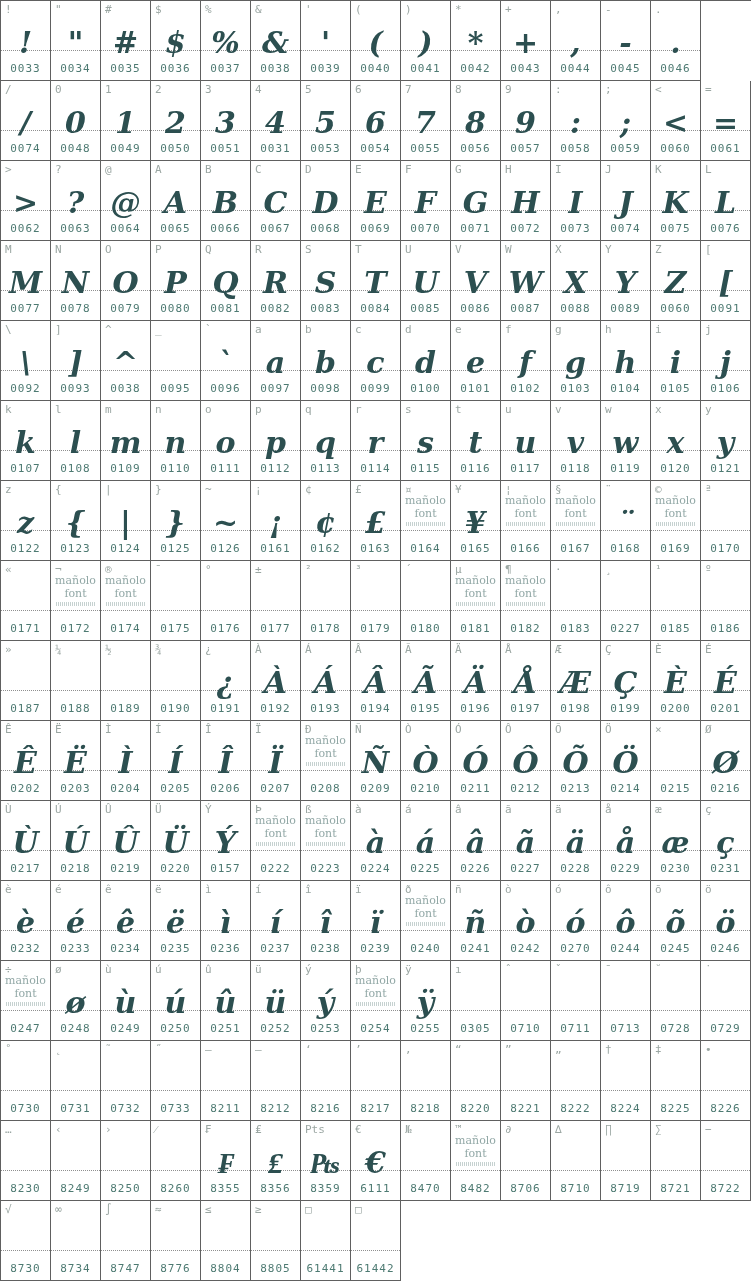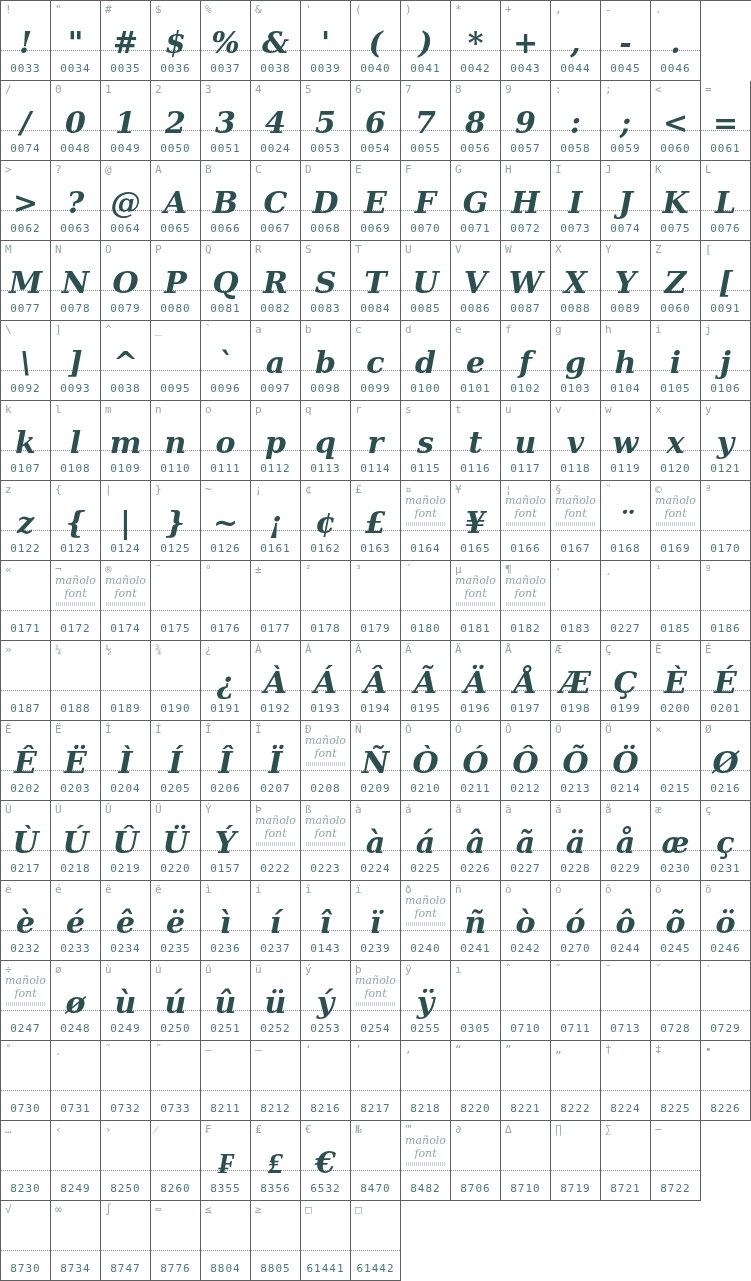--- a/index.html
+++ b/index.html
@@ -26,21 +26,21 @@
     border-top:1px dotted #8f8f8f;
   }
   .glyph {
     position:absolute; left:0; right:0; top:0; height:57px;
     display:flex; align-items:flex-end; justify-content:center;
     font-family:"DejaVu Serif", serif; font-style:italic; font-weight:bold;
     font-size:30px; line-height:1; color:#2c4f50; pointer-events:none;
   }
   .wm {
     position:absolute; left:0; right:0; top:14px; text-align:center;
-    color:#7e9896; font-family:"DejaVu Serif", serif; font-style:italic;
+    color:#7e9896; font-family:"DejaVu Serif", serif; 
     line-height:1.15; opacity:.85;
   }
   .wm .wline { font-size:11px; display:block; }
   .wm .scribble {
     margin:2px auto 0; width:40px; height:4px; opacity:.7;
     background:repeating-linear-gradient(90deg,#9fb2b0 0 1px, transparent 1px 2px);
   }
   .code {
     position:absolute; left:0; right:0; bottom:5px; text-align:center;
     font-family:"DejaVu Sans Mono", monospace; font-size:11px;
@@ -166,21 +166,21 @@
         <div class="cell">
           <div class="baseline"></div>
           <span class="ref">3</span>
           <div class="glyph">3</div>
           <div class="code">0051</div>
         </div>
         <div class="cell">
           <div class="baseline"></div>
           <span class="ref">4</span>
           <div class="glyph">4</div>
-          <div class="code">0024</div>
+          <div class="code">0031</div>
         </div>
         <div class="cell">
           <div class="baseline"></div>
           <span class="ref">5</span>
           <div class="glyph">5</div>
           <div class="code">0053</div>
         </div>
         <div class="cell">
           <div class="baseline"></div>
           <span class="ref">6</span>
@@ -1118,21 +1118,21 @@
         <div class="cell">
           <div class="baseline"></div>
           <span class="ref">í</span>
           <div class="glyph">í</div>
           <div class="code">0237</div>
         </div>
         <div class="cell">
           <div class="baseline"></div>
           <span class="ref">î</span>
           <div class="glyph">î</div>
-          <div class="code">0143</div>
+          <div class="code">0238</div>
         </div>
         <div class="cell">
           <div class="baseline"></div>
           <span class="ref">ï</span>
           <div class="glyph">ï</div>
           <div class="code">0239</div>
         </div>
         <div class="cell">
           <div class="baseline"></div>
           <span class="ref">ð</span>
@@ -1379,23 +1379,29 @@
           <div class="code">8355</div>
         </div>
         <div class="cell">
           <div class="baseline"></div>
           <span class="ref">₤</span>
           <div class="glyph">₤</div>
           <div class="code">8356</div>
         </div>
         <div class="cell">
           <div class="baseline"></div>
+          <span class="ref">Pts</span>
+          <div class="glyph">₧</div>
+          <div class="code">8359</div>
+        </div>
+        <div class="cell">
+          <div class="baseline"></div>
           <span class="ref">€</span>
           <div class="glyph">€</div>
-          <div class="code">6532</div>
+          <div class="code">6111</div>
         </div>
         <div class="cell">
           <div class="baseline"></div>
           <span class="ref">№</span>
           <div class="code">8470</div>
         </div>
         <div class="cell">
           <div class="baseline"></div>
           <span class="ref">™</span>
           <div class="wm">

